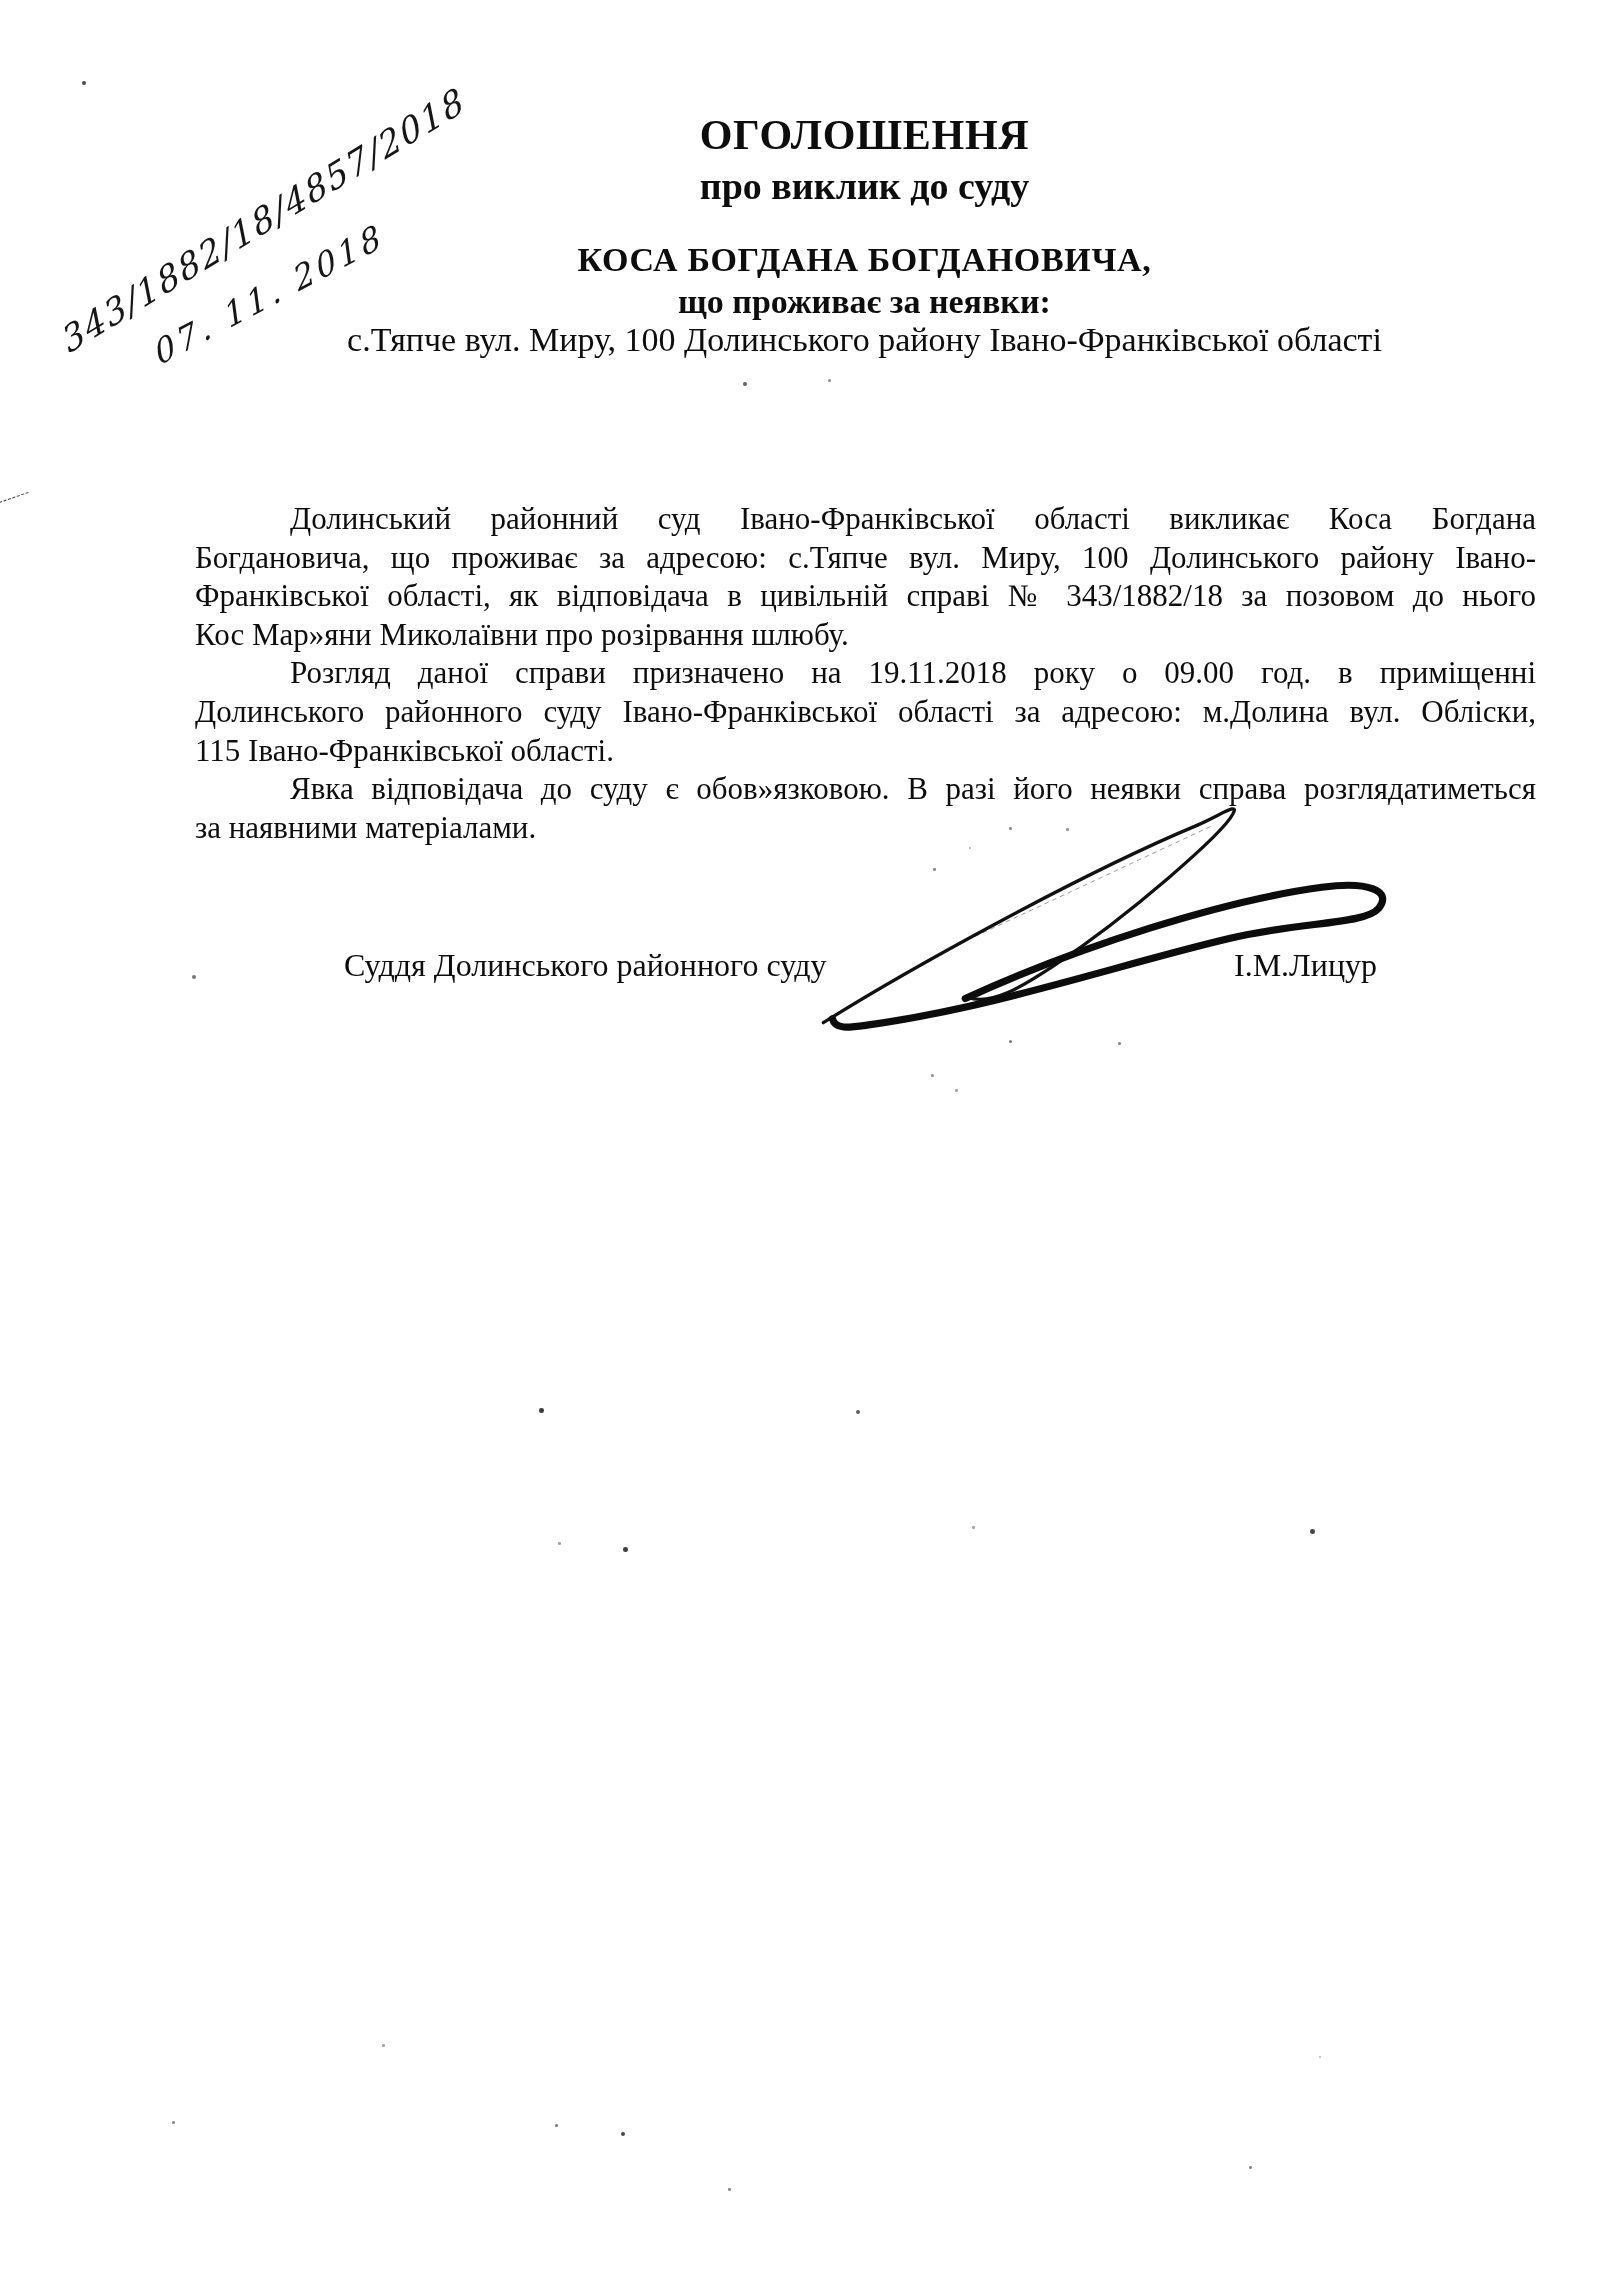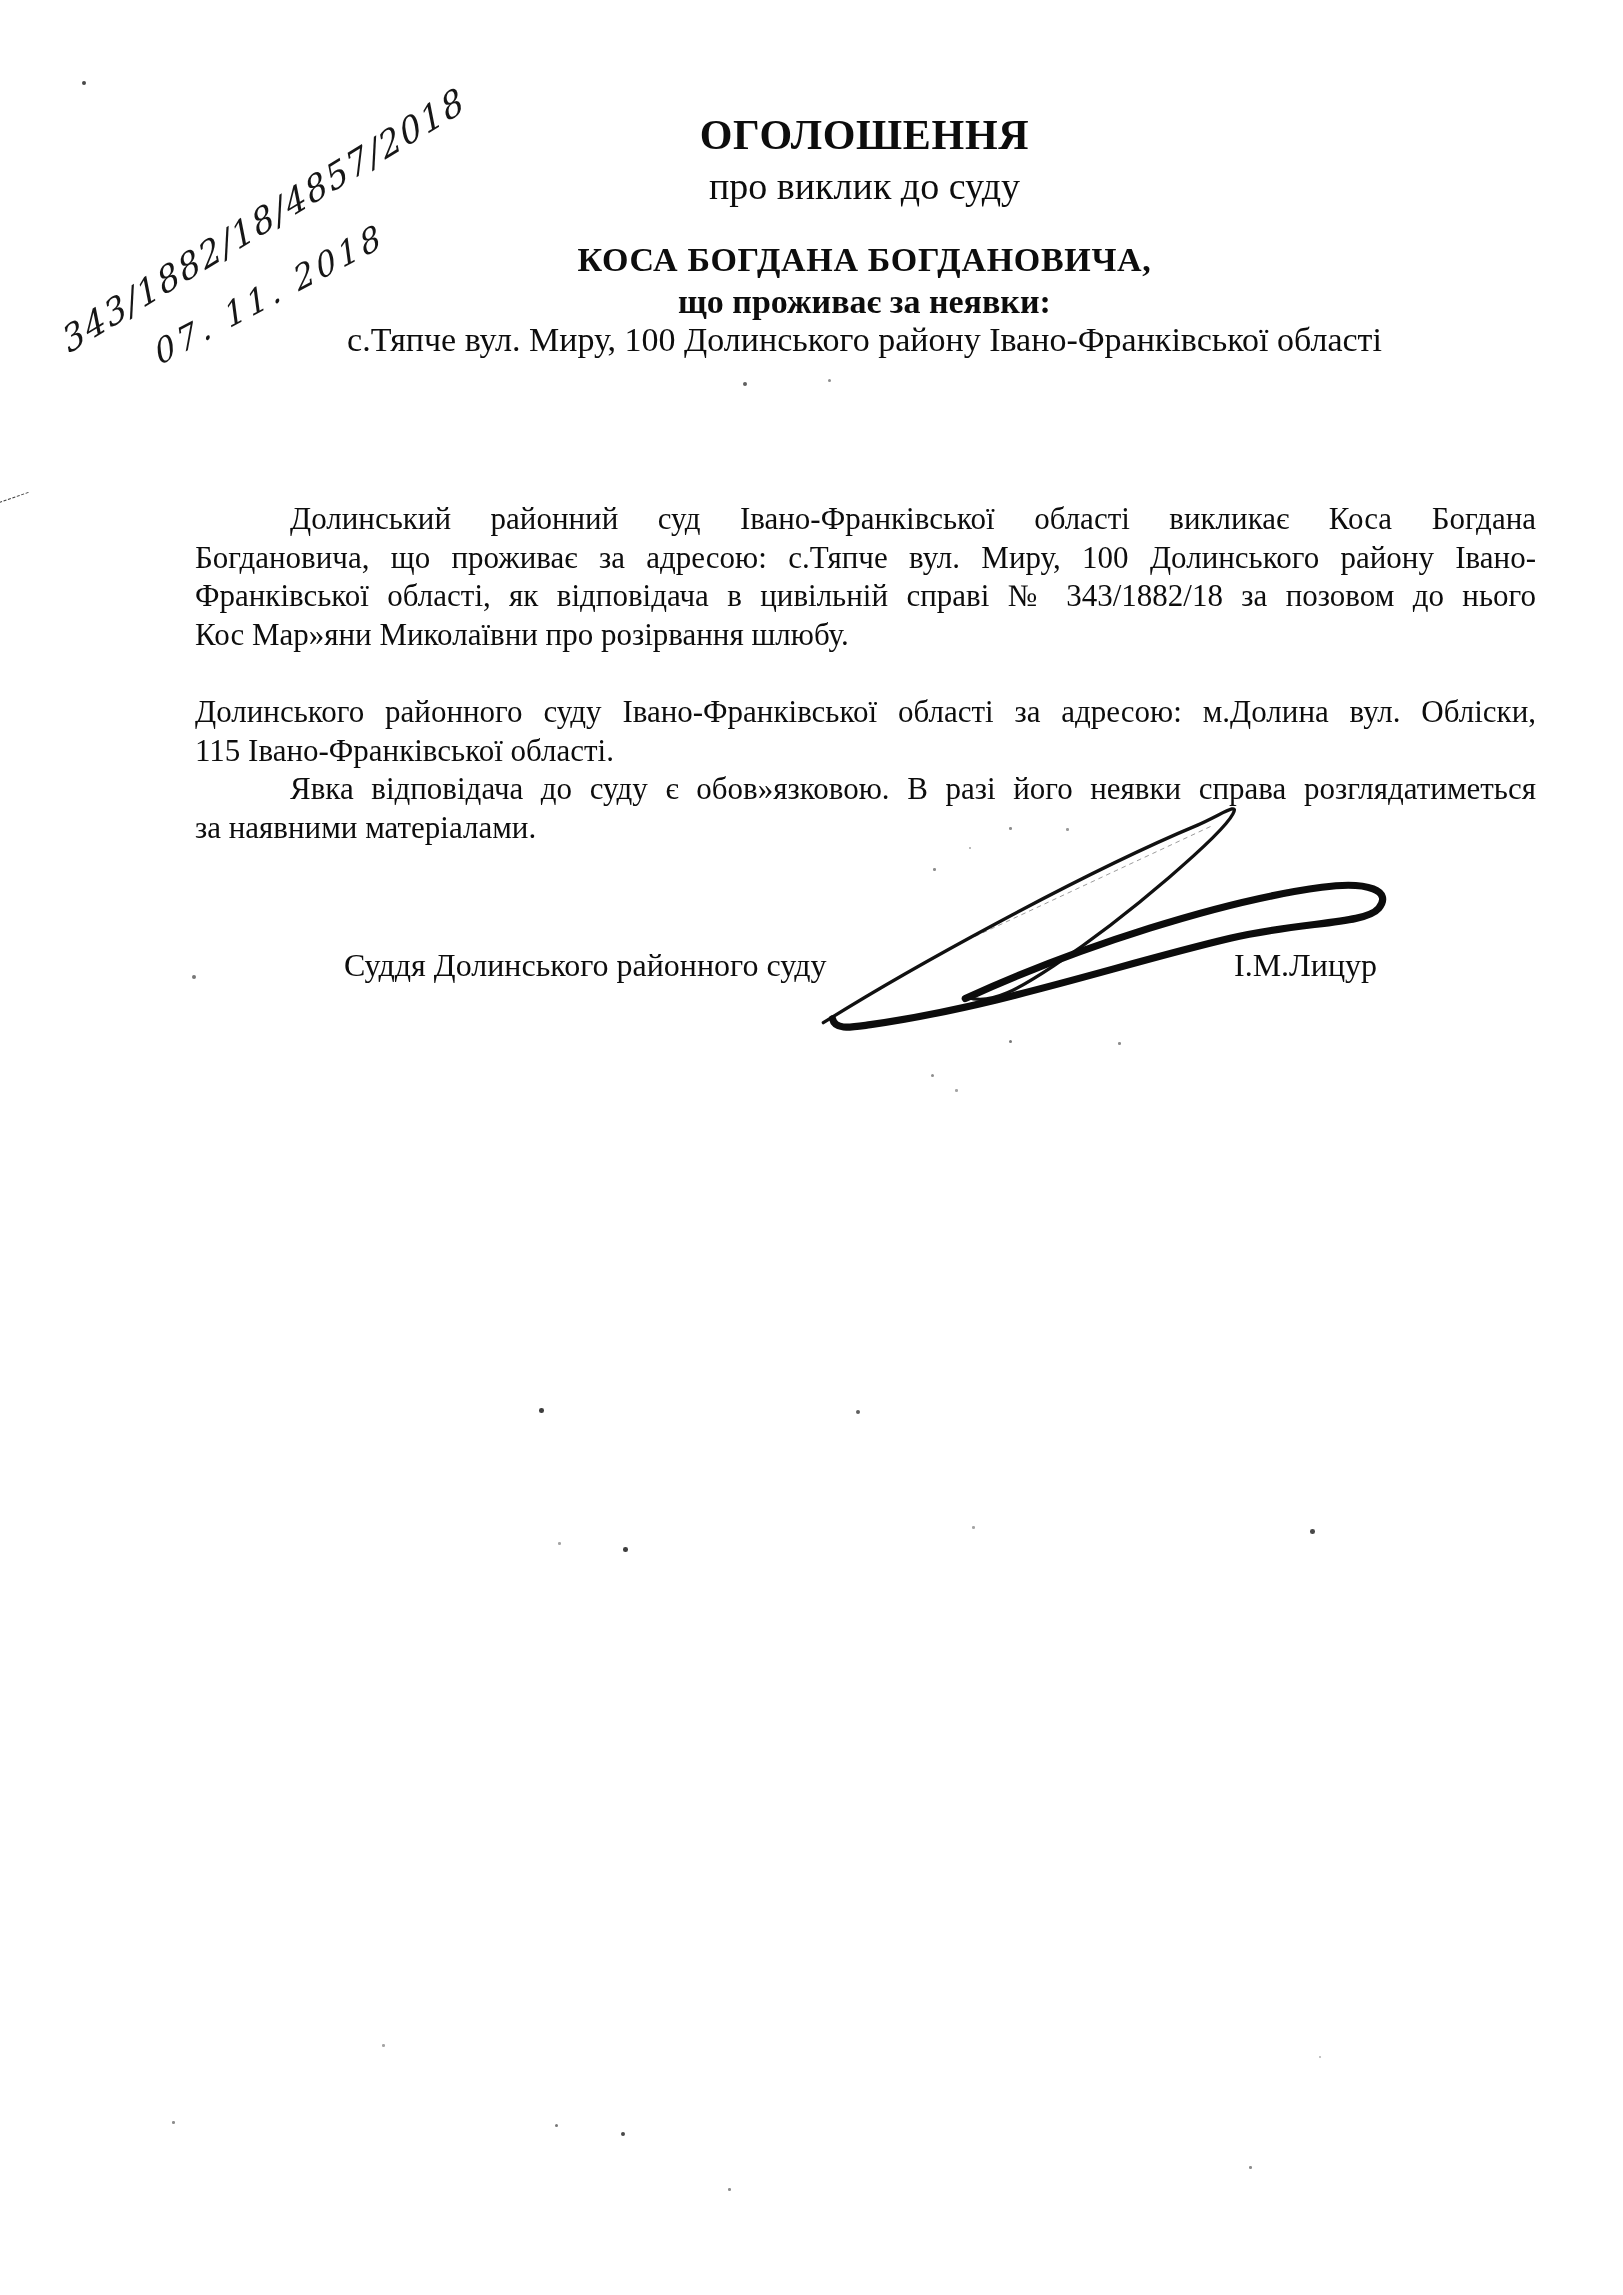--- a/index.html
+++ b/index.html
@@ -7,21 +7,21 @@
     position:relative;
     width:1624px;height:2295px;
     background:#ffffff;
     overflow:hidden;
     font-family:"Liberation Serif", serif;
     color:#0d0d0d;
   }
   
   .hline{position:absolute;left:105px;right:0;text-align:center;white-space:nowrap;}
   .title{top:111px;font-size:42px;font-weight:bold;letter-spacing:0.7px;}
-  .subtitle{top:164px;font-size:38px;}
+  .subtitle{top:164px;font-size:38px;font-weight:bold;}
   .addr-name{top:241px;font-size:34px;font-weight:bold;letter-spacing:0.7px;}
   .addr-label{top:283px;font-size:34px;font-weight:bold;}
   .addr-line{top:321px;font-size:34px;}
   
   .bl{
     position:absolute;left:195px;width:1341px;height:39px;line-height:39px;
     font-size:31px;white-space:normal;
   }
   .just{text-align:justify;text-align-last:justify;}
   .ind{padding-left:95px;width:1246px;}
@@ -66,20 +66,21 @@
   <div class="hline title">ОГОЛОШЕННЯ</div>
   <div class="hline subtitle">про виклик до суду</div>
   <div class="hline addr-name">КОСА БОГДАНА БОГДАНОВИЧА,</div>
   <div class="hline addr-label">що проживає за неявки:</div>
   <div class="hline addr-line">с.Тяпче вул. Миру, 100 Долинського району Івано-Франківської області</div>
 
   <div class="bl ind just" style="top:499px">Долинський районний суд Івано-Франківської області викликає Коса Богдана</div>
   <div class="bl just" style="top:538px">Богдановича, що проживає за адресою: с.Тяпче вул. Миру, 100 Долинського району Івано-</div>
   <div class="bl just" style="top:576px">Франківської області, як відповідача в цивільній справі № 343/1882/18 за позовом до нього</div>
   <div class="bl" style="top:615px">Кос Мар»яни Миколаївни про розірвання шлюбу.</div>
+  <div class="bl ind just" style="top:653px">Розгляд даної справи призначено на 19.11.2018 року о 09.00 год. в приміщенні</div>
   <div class="bl just" style="top:692px">Долинського районного суду Івано-Франківської області за адресою: м.Долина вул. Обліски,</div>
   <div class="bl" style="top:731px">115 Івано-Франківської області.</div>
   <div class="bl ind just" style="top:769px">Явка відповідача до суду є обов»язковою. В разі його неявки справа розглядатиметься</div>
   <div class="bl" style="top:808px">за наявними матеріалами.</div>
 
   <div class="sig-role">Суддя Долинського районного суду</div>
   <div class="sig-name">І.М.Лицур</div>
 
   <svg class="sig" viewBox="0 0 940 400">
     <path d="M260,225 L620,57" stroke="#999999" stroke-width="1.5" stroke-dasharray="7 6" fill="none"></path>

